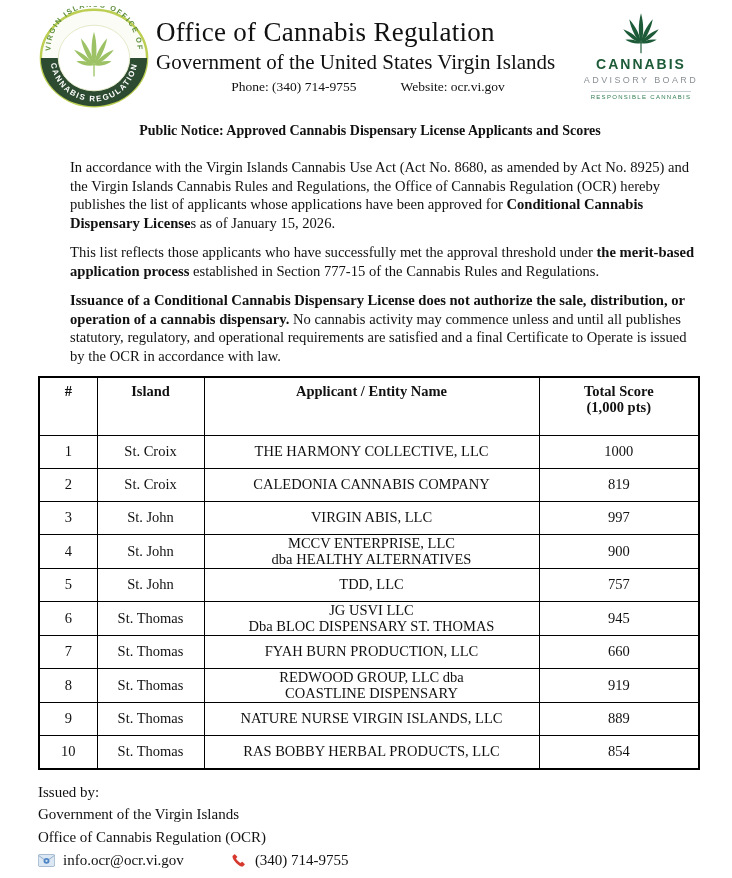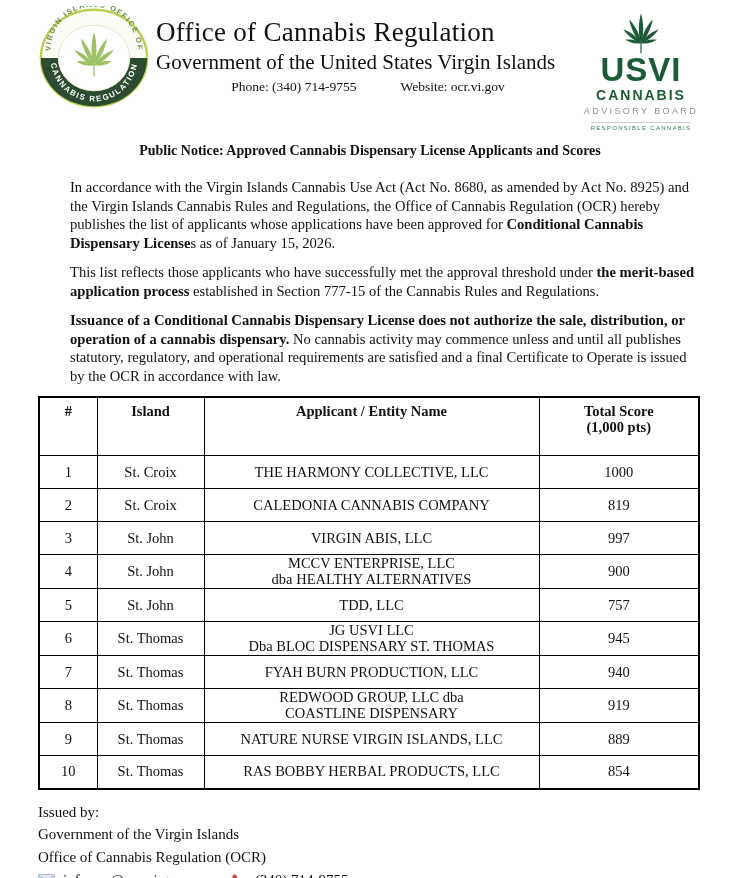--- a/index.html
+++ b/index.html
@@ -90,21 +90,20 @@
         <span>Website: ocr.vi.gov</span>
       </div>
     </div>
 
     <div class="advisory-logo">
       <div class="leaf">
         <svg width="50" height="46" viewBox="8 0 84 86">
           <use href="#cannabis-leaf" width="100" height="100" fill="#1d5b38"></use>
         </svg>
       </div>
-      <div class="usvi-word">USVI</div>
       <div class="cannabis-word">CANNABIS</div>
       <div class="advisory-word">ADVISORY BOARD</div>
       <div class="tagline">RESPONSIBLE CANNABIS</div>
     </div>
   </div>
 
   <div class="notice-title">Public Notice: Approved Cannabis Dispensary License Applicants and Scores</div>
 
   <div class="body-text">
     <p><span>In accordance with the Virgin Islands Cannabis Use Act (Act No. 8680, as amended by Act No. 8925) and the Virgin Islands Cannabis Rules and Regulations, the Office of Cannabis Regulation (OCR) hereby publishes the list of applicants whose applications have been approved for </span><span class="b">Conditional Cannabis Dispensary License</span><span>s as of January 15, 2026.</span></p>
@@ -180,21 +179,21 @@
             <div>Dba BLOC DISPENSARY ST. THOMAS</div>
           </td>
           <td>945</td>
         </tr>
         <tr>
           <td>7</td>
           <td>St. Thomas</td>
           <td>
             <div>FYAH BURN PRODUCTION, LLC</div>
           </td>
-          <td>940</td>
+          <td>660</td>
         </tr>
         <tr>
           <td>8</td>
           <td>St. Thomas</td>
           <td>
             <div>REDWOOD GROUP, LLC dba</div>
             <div>COASTLINE DISPENSARY</div>
           </td>
           <td>919</td>
         </tr>

